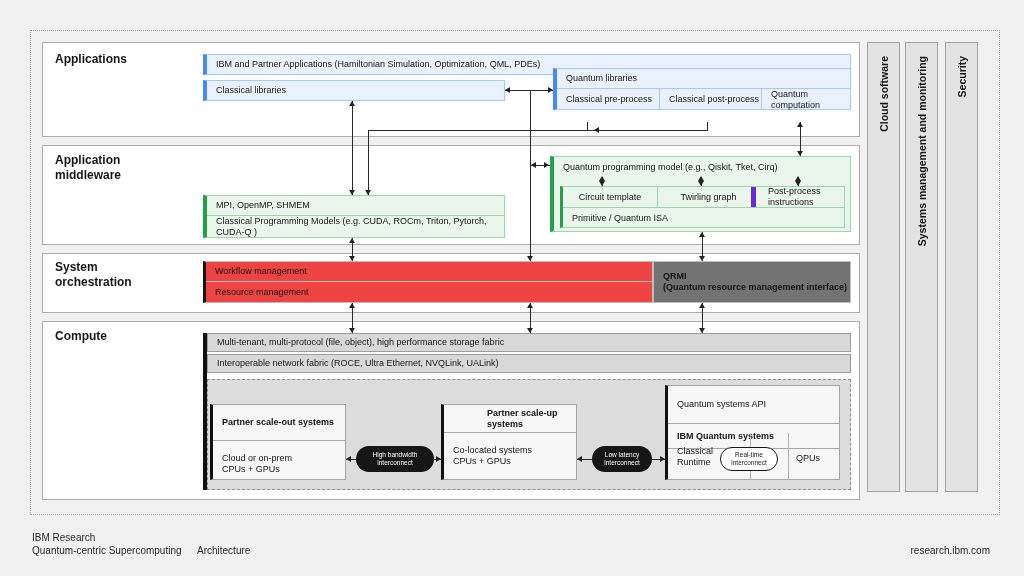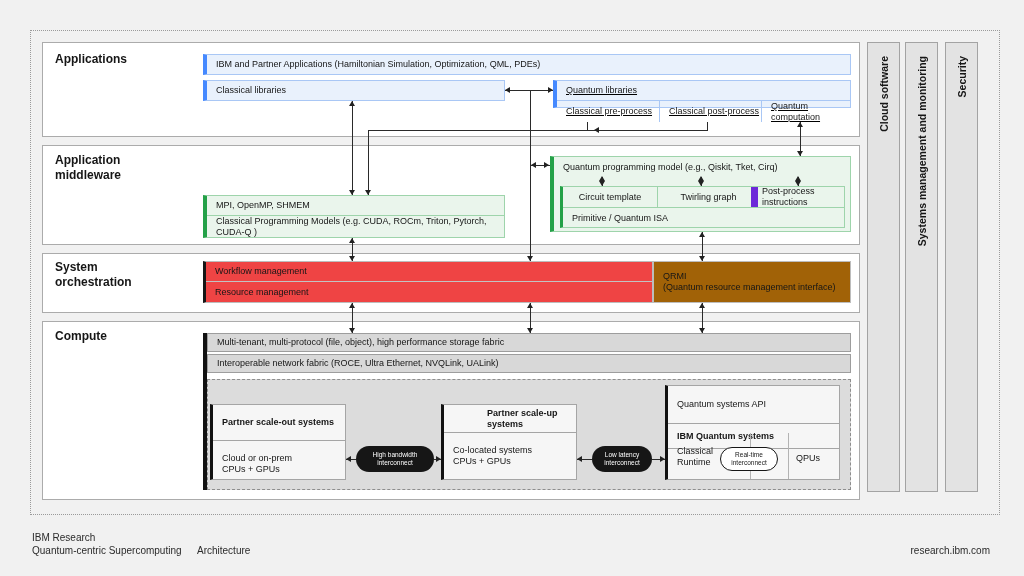--- a/index.html
+++ b/index.html
@@ -7,21 +7,21 @@
   #canvas{position:relative;width:1024px;height:576px;background:#f1f1f1;overflow:hidden;}
   .abs{position:absolute;box-sizing:border-box;}
   .pre{white-space:pre-line;}
   .dotted-frame{border:1px dotted #9a9a9a;}
   .panel{background:#ffffff;border:1px solid #ababab;}
   .seclabel{font-size:12px;font-weight:bold;color:#161616;line-height:1.25;}
   .bluebox{background:#e9f1fc;border:1px solid #a9c7f5;border-left:4px solid #4589ff;}
   .greenbox{background:#eaf5ec;border:1px solid #9ed4ab;border-left:4px solid #24a148;}
   .greenbox-thin{background:#eaf5ec;border:1px solid #9ed4ab;border-left:3px solid #24a148;}
   .graybox{background:#ef4444;border:1px solid #bdbdbd;border-left:3px solid #161616;}
-  .plainbox{background:#a16207;border:1px solid #bdbdbd;}
+  .plainbox{background:#737373;border:1px solid #bdbdbd;font-weight:bold;}
   .fabricbox{background:#d8d8d8;border:1px solid #9d9d9d;}
   .sysbox{background:#f6f6f6;border:1px solid #a5a5a5;border-left:3px solid #111111;}
   .lbl{font-size:9px;color:#161616;display:flex;align-items:center;padding-left:9px;line-height:1.2;}
   .row{box-sizing:border-box;}
   .pill-dark{background:#161616;color:#ffffff;border-radius:13px;font-size:6.5px;line-height:1.3;display:flex;align-items:center;justify-content:center;text-align:center;}
   .pill-light{background:#ffffff;color:#161616;border:1px solid #161616;border-radius:12px;font-size:6.5px;line-height:1.3;display:flex;align-items:center;justify-content:center;text-align:center;}
   .vbar{background:#e3e3e3;border:1px solid #a3a3a3;display:flex;justify-content:center;align-items:flex-start;padding-top:13px;}
   .vbar span{writing-mode:vertical-rl;transform:rotate(180deg);font-size:10.5px;font-weight:bold;color:#161616;}
   .hline{height:1px;background:#2a2a2a;}
   .vline{width:1px;background:#2a2a2a;}
@@ -48,42 +48,42 @@
   <div class="abs seclabel" style="left:55px;top:52px;">Applications</div>
   <div class="abs seclabel pre" style="left:55px;top:153px;">Application
 middleware</div>
   <div class="abs seclabel pre" style="left:55px;top:260px;">System
 orchestration</div>
   <div class="abs seclabel" style="left:55px;top:329px;">Compute</div>
 
   <div class="abs bluebox lbl" style="left:203px;top:54px;width:648px;height:21px;">IBM and Partner Applications (Hamiltonian Simulation, Optimization, QML, PDEs)</div>
   <div class="abs bluebox lbl" style="left:203px;top:80px;width:302px;height:21px;">Classical libraries</div>
 
-  <div class="abs bluebox" style="left:553px;top:80px;width:298px;height:28px;text-decoration:underline;">
+  <div class="abs bluebox" style="left:553px;top:68px;width:298px;height:42px;">
     <div class="row lbl" style="height:20px;border-bottom:1px solid #a9c7f5;">Quantum libraries</div>
     <div style="display:flex;height:21px;">
       <div class="row lbl" style="width:102px;">Classical pre-process</div>
       <div class="row lbl" style="width:102px;border-left:1px solid #a9c7f5;">Classical post-process</div>
       <div class="row lbl" style="flex:1;border-left:1px solid #a9c7f5;">Quantum computation</div>
     </div>
   </div>
 
   <div class="abs greenbox" style="left:203px;top:195px;width:302px;height:43px;">
     <div class="row lbl" style="height:20px;border-bottom:1px solid #9ed4ab;">MPI, OpenMP, SHMEM</div>
     <div class="row lbl" style="height:21px;">Classical Programming Models (e.g. CUDA, ROCm, Triton, Pytorch, CUDA-Q )</div>
   </div>
 
   <div class="abs greenbox" style="left:550px;top:156px;width:301px;height:76px;">
     <div class="row lbl" style="height:21px;">Quantum programming model (e.g., Qiskit, Tket, Cirq)</div>
   </div>
   <div class="abs greenbox-thin" style="left:560px;top:186px;width:285px;height:42px;">
     <div style="display:flex;height:20px;border-bottom:1px solid #9ed4ab;">
       <div class="row lbl" style="width:94px;justify-content:center;padding-left:0;">Circuit template</div>
       <div class="row lbl" style="width:94px;border-left:1px solid #9ed4ab;justify-content:center;padding-left:8px;">Twirling graph</div>
-      <div class="row lbl" style="flex:1;border-left:7px solid #6d28d9;justify-content:center;padding-left:4px;">Post-process instructions</div>
+      <div class="row lbl" style="flex:1;border-left:5px solid #6d28d9;justify-content:center;padding-left:12px;">Post-process instructions</div>
     </div>
     <div class="row lbl" style="height:21px;">Primitive / Quantum ISA</div>
   </div>
 
   <div class="abs graybox" style="left:203px;top:261px;width:450px;height:42px;">
     <div class="row lbl" style="height:20px;border-bottom:1px solid #c2c2c2;">Workflow management</div>
     <div class="row lbl" style="height:21px;">Resource management</div>
   </div>
   <div class="abs plainbox lbl pre" style="left:653px;top:261px;width:198px;height:42px;">QRMI
 (Quantum resource management interface)</div>

